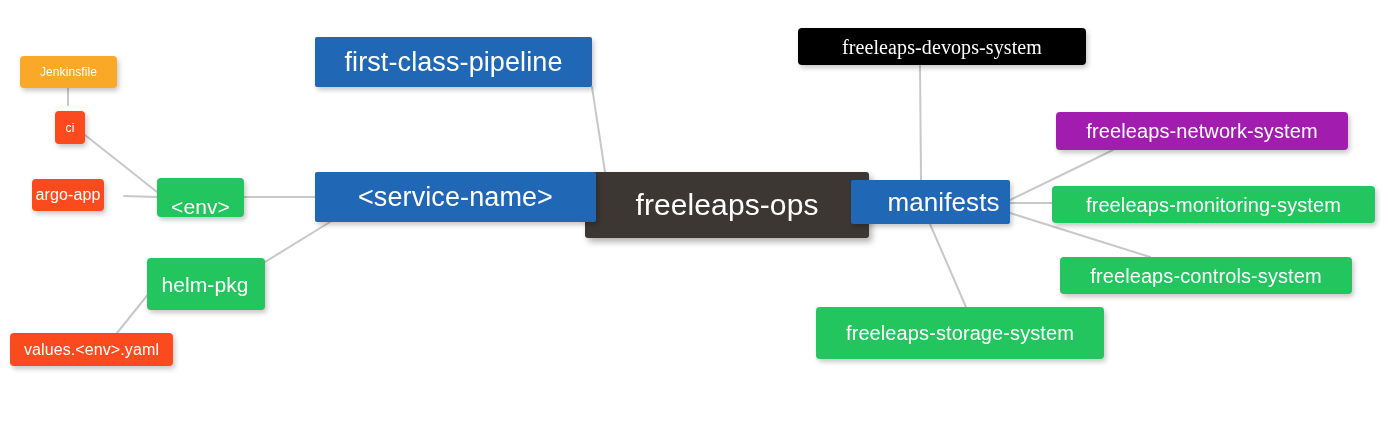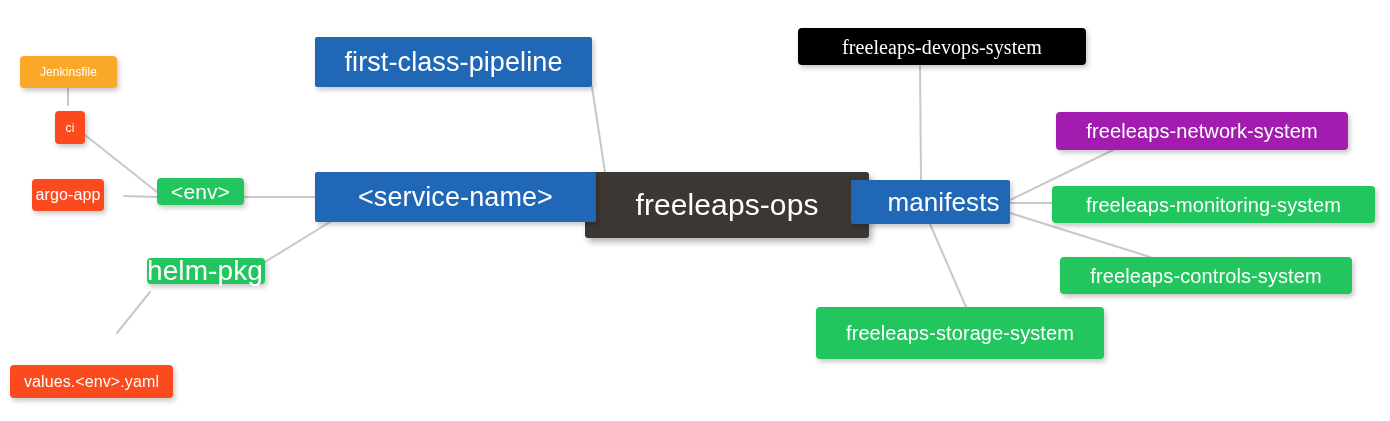--- a/index.html
+++ b/index.html
@@ -73,36 +73,36 @@
       </div>
       <div class="node lvl1" style="left: 315px; top: 172px; width: 281px; height: 50px; background: rgb(32, 104, 181); font-size: 27px;">
         <span>&lt;service-name&gt;</span>
       </div>
       <div class="node lvl1" style="left: 315px; top: 37px; width: 277px; height: 50px; background: rgb(32, 104, 181); font-size: 27px;">
         <span>first-class-pipeline</span>
       </div>
       <div class="node lvl1" style="left: 851px; top: 180px; width: 159px; height: 44px; background: rgb(32, 104, 181); font-size: 26px; padding-left: 36px;">
         <span>manifests</span>
       </div>
-      <div class="node lvl2" style="left: 157px; top: 178px; width: 87px; height: 27px; background: rgb(34, 197, 94); font-size: 21px;">
+      <div class="node lvl2" style="left: 157px; top: 178px; width: 87px; height: 39px; background: rgb(34, 197, 94); font-size: 21px; align-items: flex-end;">
         <span>&lt;env&gt;</span>
       </div>
-      <div class="node lvl2" style="left: 147px; top: 258px; width: 118px; height: 26px; background: rgb(34, 197, 94); font-size: 28px; padding-left: 8px;">
+      <div class="node lvl2" style="left: 147px; top: 258px; width: 118px; height: 52px; background: rgb(34, 197, 94); font-size: 21px; padding-left: 8px;">
         <span>helm-pkg</span>
       </div>
       <div class="node lvl3" style="left: 55px; top: 111px; width: 30px; height: 33px; background: rgb(250, 74, 30); font-size: 12px;">
         <span>ci</span>
       </div>
       <div class="node lvl3" style="left: 20px; top: 26px; width: 97px; height: 32px; background: rgb(249, 168, 40); font-size: 12px; margin-top: 30px;">
         <span>Jenkinsfile</span>
       </div>
       <div class="node lvl3" style="left: 32px; top: 179px; width: 72px; height: 32px; background: rgb(250, 74, 30); font-size: 16px;">
         <span>argo-app</span>
       </div>
-      <div class="node lvl3" style="left: 10px; top: 333px; width: 163px; height: 33px; background: rgb(250, 74, 30); font-size: 16px; margin-top: 32px;">
+      <div class="node lvl3" style="left: 10px; top: 333px; width: 163px; height: 33px; background: rgb(250, 74, 30); font-size: 16px;">
         <span>values.&lt;env&gt;.yaml</span>
       </div>
       <div class="node lvl2" style="left: 798px; top: 28px; width: 288px; height: 37px; background: #000000; font-size: 20px; font-family: Liberation Serif, serif;">
         <span>freeleaps-devops-system</span>
       </div>
       <div class="node lvl2" style="left: 1056px; top: 112px; width: 292px; height: 38px; background: #a21caf; font-size: 20px;">
         <span>freeleaps-network-system</span>
       </div>
       <div class="node lvl2" style="left: 1052px; top: 186px; width: 323px; height: 37px; background: rgb(34, 197, 94); font-size: 20px;">
         <span>freeleaps-monitoring-system</span>

